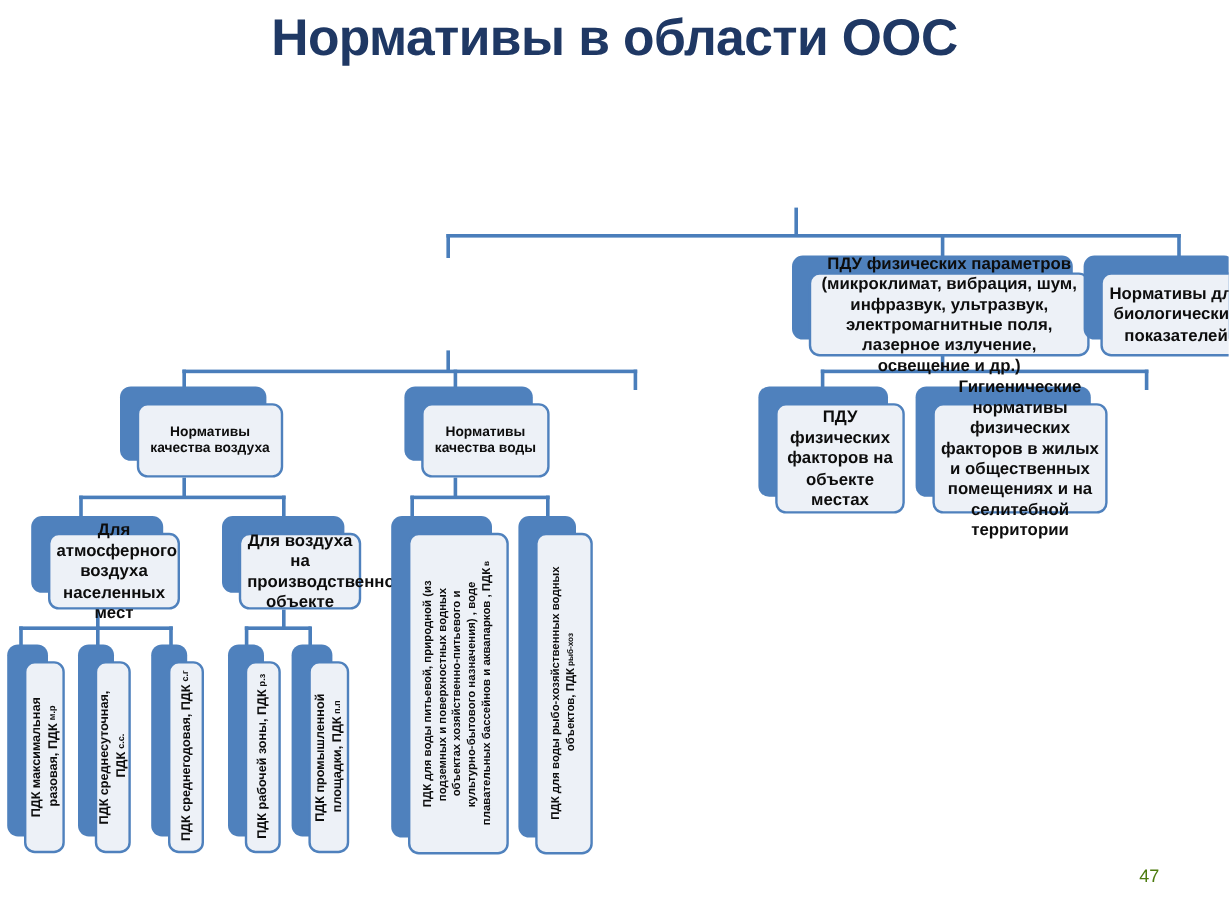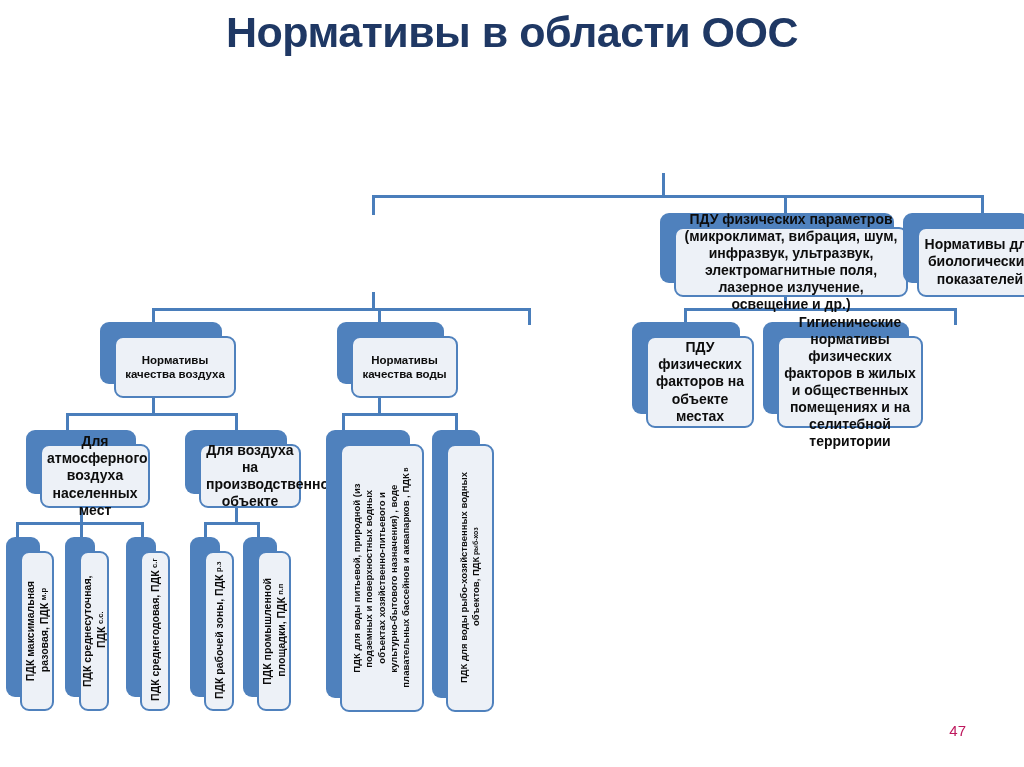--- a/index.html
+++ b/index.html
@@ -31,21 +31,21 @@
     letter-spacing: -0.5px;
     white-space: nowrap;
   }
 
   
   #pagenum {
     position: absolute;
     right: 58px;
     bottom: 28px;
     font-size: 15px;
-    color: #be185d;
+    color: #4d7c0f;
   }
 
   
   .ln {
     position: absolute;
     background: #4A7EBB;
   }
   .ln.h { height: 3px; }
   .ln.v { width: 3px; }
 

